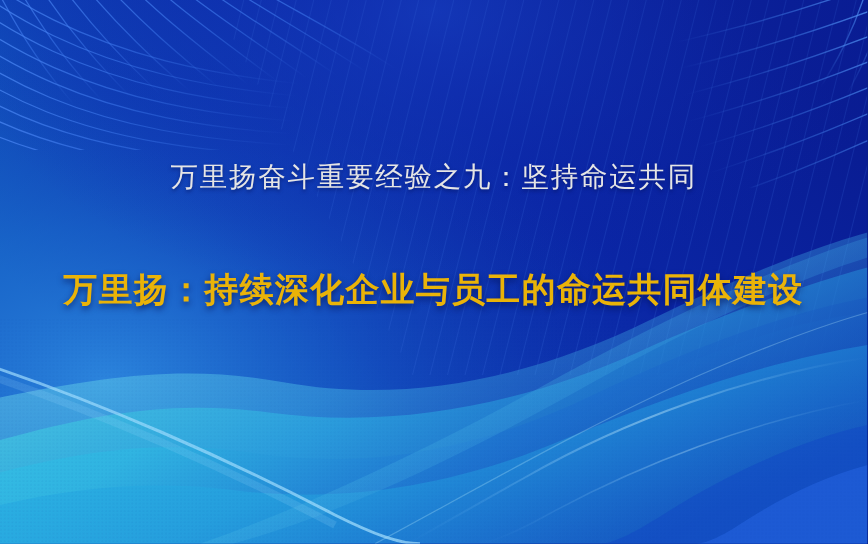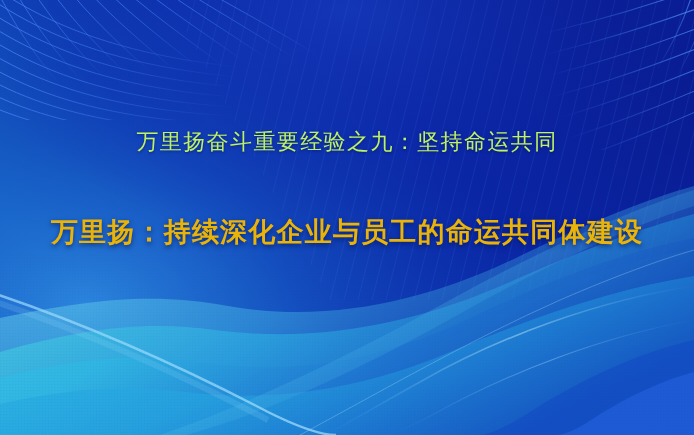--- a/index.html
+++ b/index.html
@@ -20,21 +20,21 @@
     height:100%;
     display:flex;flex-direction:column;
     align-items:center;justify-content:flex-start;
     pointer-events:none;
   }
   #headline{
     margin-top:131px;
     font-size:22px;
     font-weight:400;
     letter-spacing:1.4px;
-    color:#bef264;
+    color:#e5e5e5;
     line-height:1;
     text-shadow:0 1px 3px rgba(3,15,80,.55);
     white-space:nowrap;
   }
   #main-title{
     margin-top:66px;
     font-size:27px;
     font-weight:700;
     letter-spacing:1.2px;
     color:#eab308;

